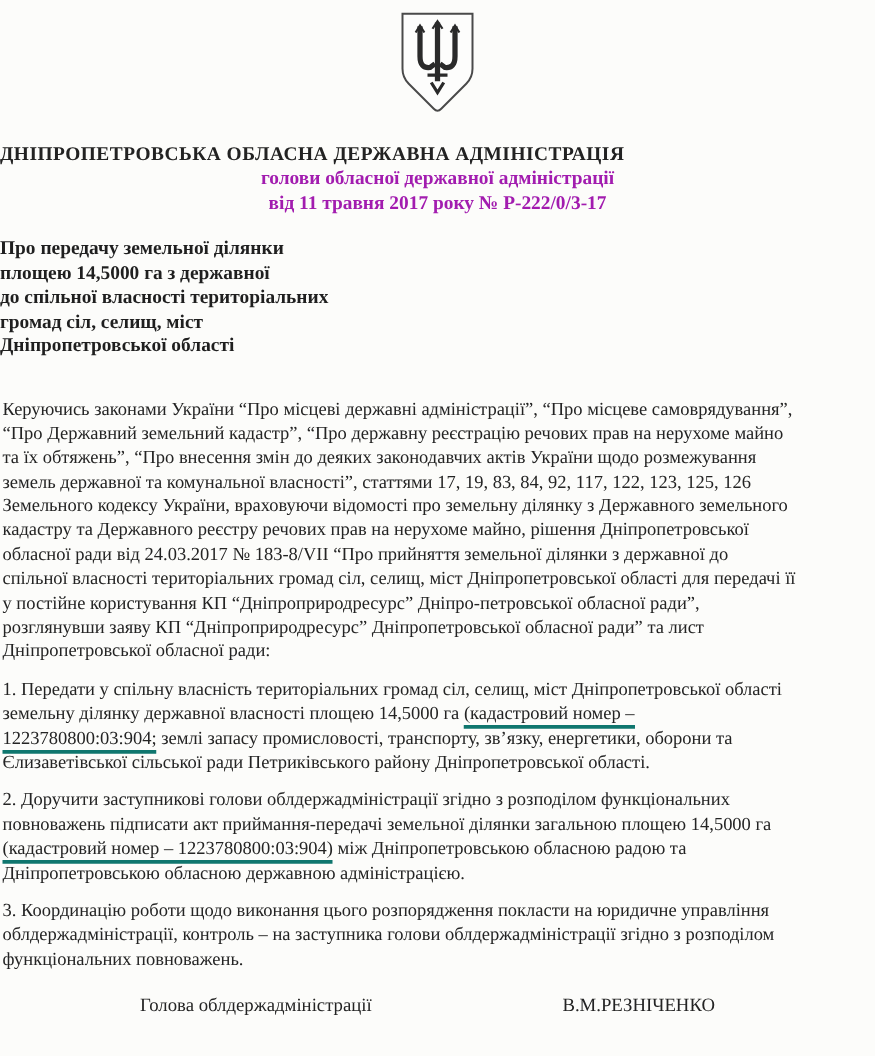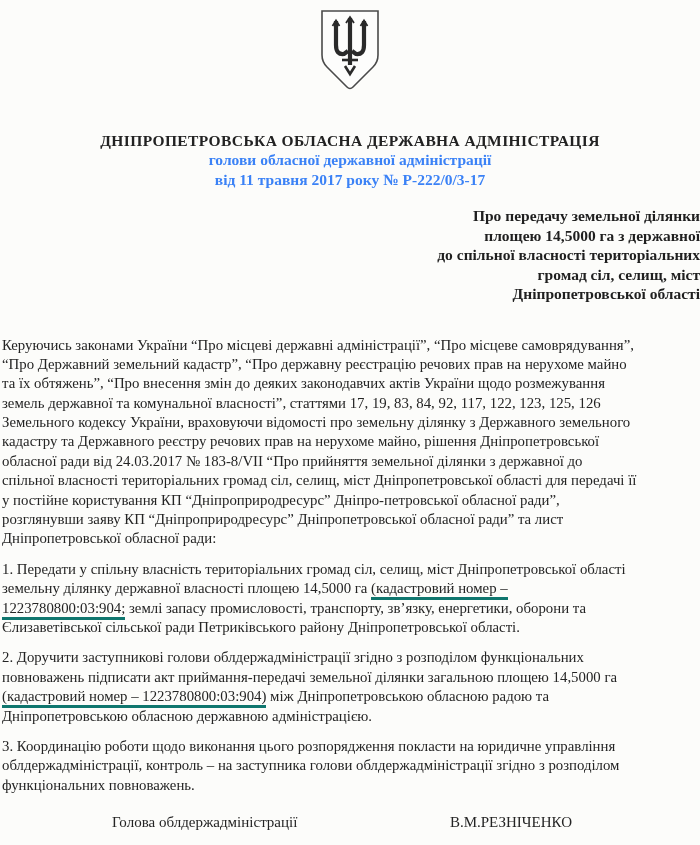--- a/index.html
+++ b/index.html
@@ -10,46 +10,45 @@
     font-family: "Liberation Serif", "DejaVu Serif", serif;
     color: #262626;
   }
   .page { width: 700px; height: 845px; position: relative; }
 
   
   .emblem-wrap { text-align: center; padding-top: 8px; }
   .emblem { display: inline-block; }
 
   .org-title {
-    margin-top: 36px;
-    text-align: center;
+    margin-top: 18px;
     font-weight: bold;
     font-size: 15.5px;
     letter-spacing: 0.4px;
     color: #222;
   }
   .doc-type {
     margin-top: 15px;
     text-align: center;
     font-weight: bold;
     font-size: 16.5px;
     letter-spacing: 0.6px;
     line-height: 20px;
     color: #1f1f1f;
   }
   .doc-subtitle, .doc-number {
     text-align: center;
     font-weight: bold;
     font-size: 15.5px;
     line-height: 20px;
-    color: #3b82f6;
+    color: #a21caf;
   }
   .subject {
     margin-top: 16px;
-    text-align: right;
+    text-align: left;
     font-weight: bold;
     font-size: 15.5px;
     color: #1f1f1f;
   }
   .subject .line { line-height: 19.5px; white-space: nowrap; height: 19.5px; }
 
   
   .bodytext { margin-top: 32px; padding-left: 2px; }
   .para { margin-top: 0; }
   .para + .para { margin-top: 11px; }

